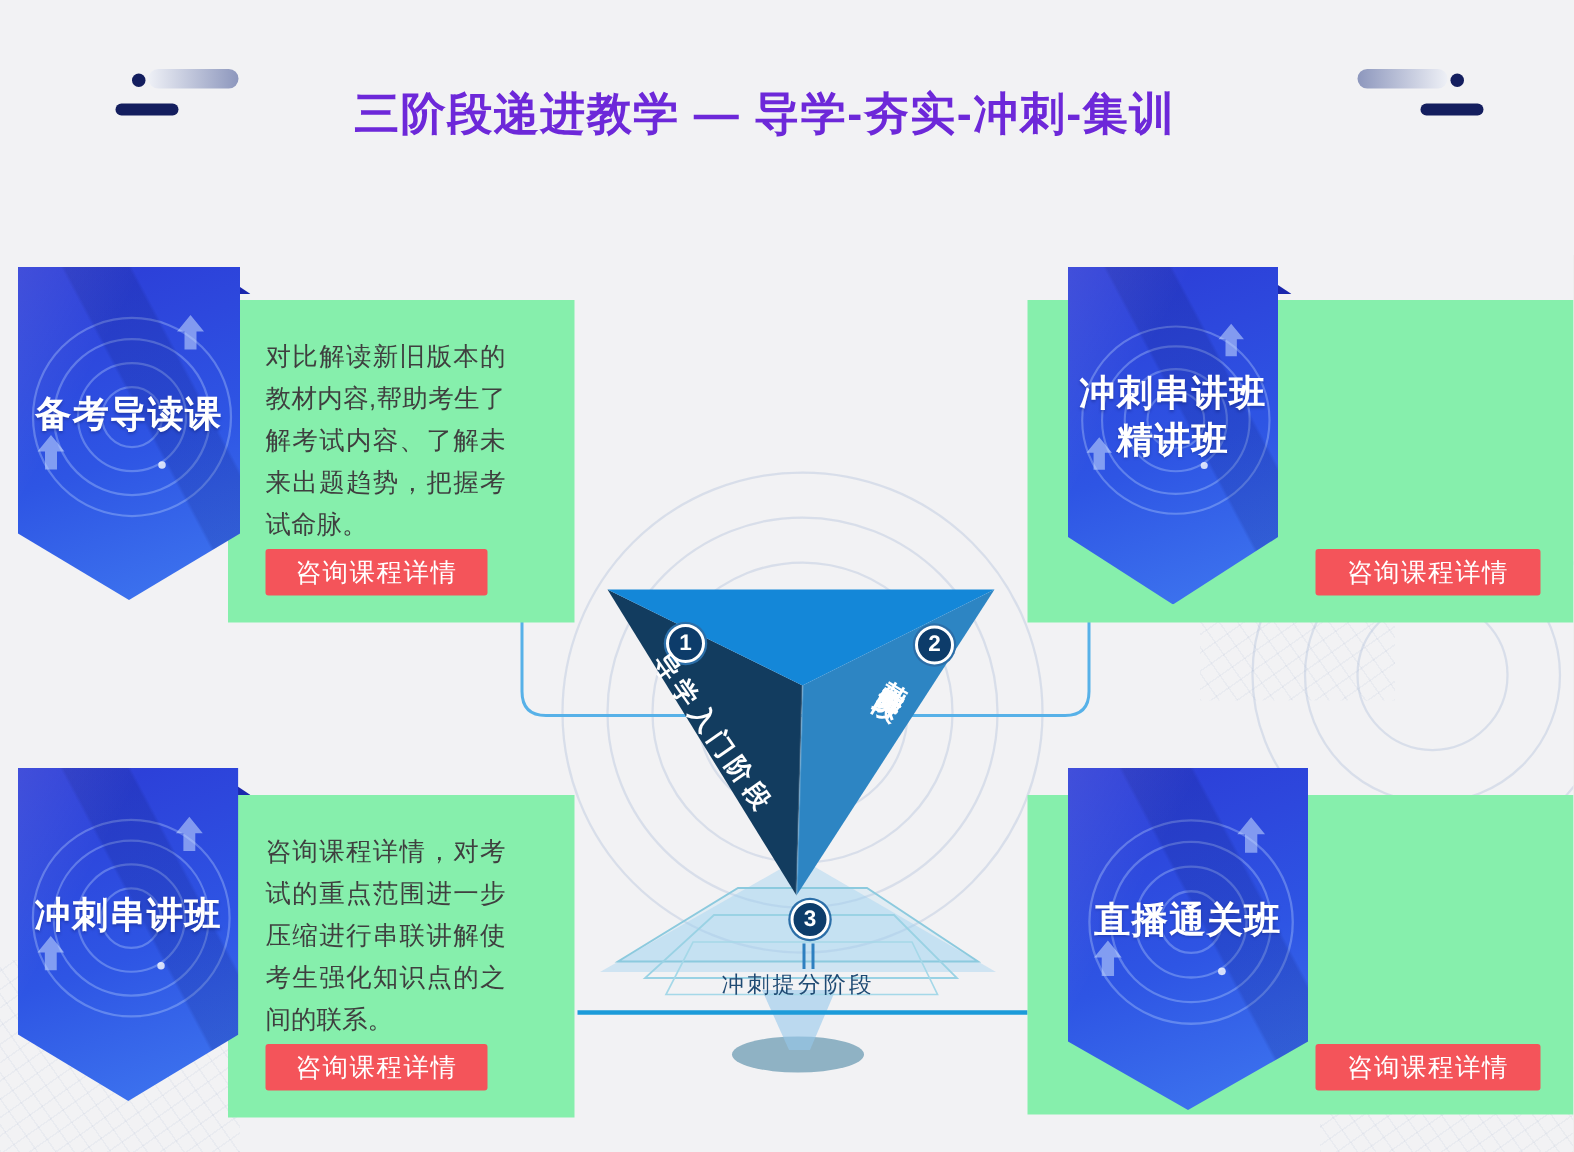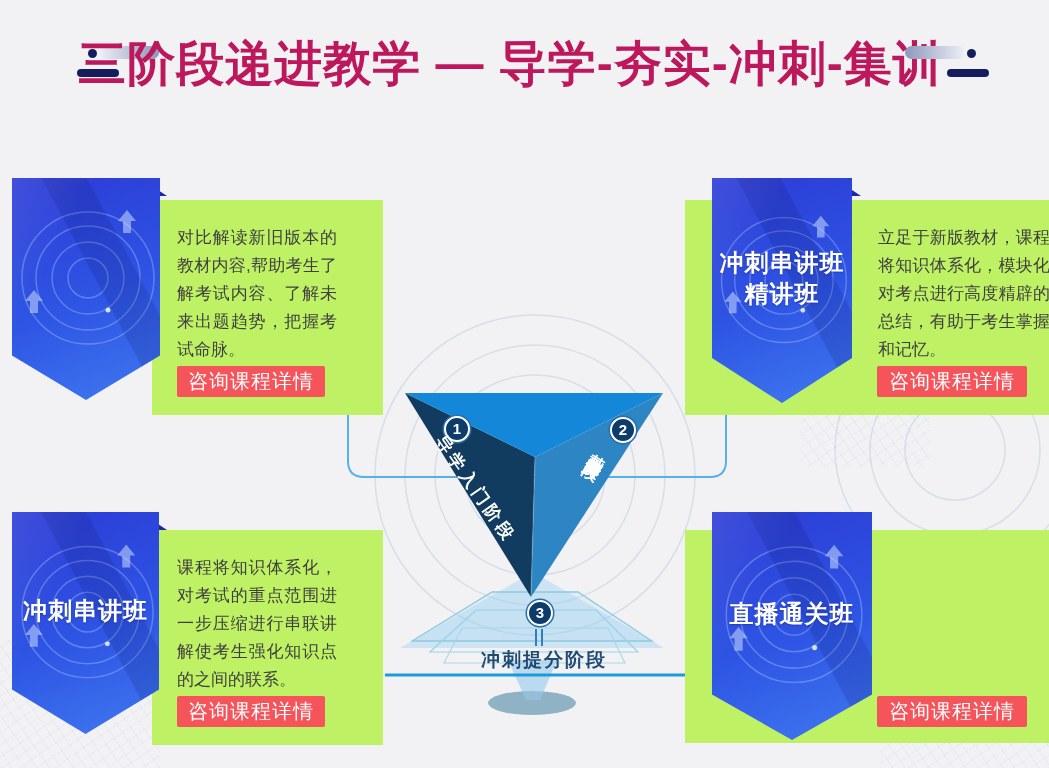--- a/index.html
+++ b/index.html
@@ -15,48 +15,48 @@
     background-image:
       repeating-linear-gradient(55deg, rgba(130,150,190,.14) 0 1px, transparent 1px 10px),
       repeating-linear-gradient(-35deg, rgba(130,150,190,.14) 0 1px, transparent 1px 10px);
   }
   .mesh1 { left:800px; top:372px; width:130px; height:95px; }
   .mesh2 { left:0; top:640px; width:160px; height:128px; }
   .mesh3 { left:880px; top:615px; width:169px; height:153px; }
 
   
   .title {
-    position:absolute; left:510px; top:32px; transform:translateX(-50%);
-    white-space:nowrap; font-size:48px; font-weight:900; color:#be185d; letter-spacing:1px;
+    position:absolute; left:510px; top:56px; transform:translateX(-50%);
+    white-space:nowrap; font-size:30px; font-weight:900; color:#6d28d9; letter-spacing:1px;
   }
   .deco-dot  { position:absolute; width:9px; height:9px; border-radius:50%; background:#141e5e; }
   .deco-pill { position:absolute; width:60px; height:13px; border-radius:7px; }
   .deco-dash { position:absolute; width:42px; height:8px; border-radius:4px; background:#141e5e; }
   .deco-left  .deco-dot  { left:88px;  top:49px; }
   .deco-left  .deco-pill { left:99px;  top:46px; background:linear-gradient(90deg,#eef0f6 0%,#8d97bd 100%); }
   .deco-left  .deco-dash { left:77px;  top:69px; }
   .deco-right .deco-pill { left:905px; top:46px; background:linear-gradient(90deg,#8d97bd 0%,#eef0f6 100%); }
   .deco-right .deco-dot  { left:967px; top:49px; }
   .deco-right .deco-dash { left:947px; top:69px; }
 
   
-  .panel { position:absolute; background:#bef264; z-index:2; }
+  .panel { position:absolute; background:#86efac; z-index:2; }
   .panel-tl { left:152px; top:200px; width:231px; height:215px; }
   .panel-tr { left:685px; top:200px; width:380px; height:215px; }
   .panel-bl { left:152px; top:530px; width:231px; height:215px; }
   .panel-br { left:685px; top:530px; width:380px; height:213px; }
   .desc {
     position:absolute; top:24px; color:#3f3f3f; font-size:17px; line-height:28px;
     text-align:justify;
   }
   .panel-left-side  .desc { left:25px;  width:160px; }
   .panel-right-side .desc { left:193px; width:172px; }
   .btn {
     position:absolute; top:166px; height:31px; width:148px;
-    background:#f4545a; color:#ffffff; font-size:20px; letter-spacing:1px;
+    background:#f4545a; color:#ffffff; font-size:17px; letter-spacing:1px;
     display:flex; align-items:center; justify-content:center;
     border:none; border-radius:2px; cursor:pointer;
   }
   .panel-left-side  .btn { left:25px; }
   .panel-right-side .btn { left:192px; width:150px; }
 
   .ribbon {
     position:absolute; z-index:3;
     background:linear-gradient(160deg,#2c3bd6 0%,#2e55e4 55%,#3f78f0 100%);
     clip-path:polygon(0 0, 100% 0, 100% 80%, 50% 100%, 0 80%);
@@ -103,21 +103,21 @@
   .face-label-left {
     left:449px; top:431px; letter-spacing:4px;
     transform:rotate(55deg); transform-origin:0 0;
   }
   .face-label-right {
     left:596px; top:444px; letter-spacing:2px;
     writing-mode:vertical-rl; transform:rotate(31deg); transform-origin:top center;
   }
   .stage3-label {
     position:absolute; z-index:4; left:481px; top:647px;
-    color:#1f4a73; font-weight:bold; font-size:19px; letter-spacing:2px; white-space:nowrap;
+    color:#1f4a73; font-weight:normal; font-size:15px; letter-spacing:2px; white-space:nowrap;
   }
 </style>
 </head>
 <body>
 
 <div class="stage">
 
   <svg class="bg-svg">
     <g fill="none" stroke="rgba(140,165,205,0.25)" stroke-width="1.5">
       <circle cx="535" cy="475" r="70"></circle>
@@ -183,24 +183,27 @@
       <g fill="none" stroke="rgba(195,220,255,0.32)" stroke-width="1.5">
         <circle cx="76" cy="100" r="20"></circle>
           <circle cx="76" cy="100" r="36"></circle>
           <circle cx="76" cy="100" r="52"></circle>
           <circle cx="76" cy="100" r="66"></circle>
       </g>
       <circle cx="96" cy="132" r="2.5" fill="rgba(255,255,255,0.8)"></circle>
       <path d="M111,55 h8 v-12 h5 l-9,-11 -9,11 h5 z" fill="rgba(200,220,255,0.55)"></path>
       <path d="M18,135 h8 v-12 h5 l-9,-11 -9,11 h5 z" fill="rgba(200,220,255,0.55)"></path>
     </svg>
+    <div class="rlabel">
+      <span>备考导读课</span>
+        <span></span>
+    </div>
   </div>
 
   <div class="panel panel-tr panel-right-side">
-    <p class="desc">立足于新版教材，课程将知识体系化，模块化对考点进行高度精辟的总结，有助于考生掌握和记忆。</p>
     <button class="btn">咨询课程详情</button>
   </div>
   <div class="fold fold-tr"></div>
   <div class="ribbon ribbon-tr">
     <svg class="ribbon-decor" viewBox="0 0 148 222">
       <g fill="none" stroke="rgba(195,220,255,0.32)" stroke-width="1.5">
         <circle cx="76" cy="100" r="20"></circle>
           <circle cx="76" cy="100" r="36"></circle>
           <circle cx="76" cy="100" r="52"></circle>
           <circle cx="76" cy="100" r="66"></circle>
@@ -209,21 +212,21 @@
       <path d="M111,55 h8 v-12 h5 l-9,-11 -9,11 h5 z" fill="rgba(200,220,255,0.55)"></path>
       <path d="M18,135 h8 v-12 h5 l-9,-11 -9,11 h5 z" fill="rgba(200,220,255,0.55)"></path>
     </svg>
     <div class="rlabel">
       <span>冲刺串讲班</span>
         <span>精讲班</span>
     </div>
   </div>
 
   <div class="panel panel-bl panel-left-side">
-    <p class="desc">课程将知识体系化，对考试的重点范围进一步压缩进行串联讲解使考生强化知识点的之间的联系。</p>
+    <p class="desc">咨询课程详情，对考试的重点范围进一步压缩进行串联讲解使考生强化知识点的之间的联系。</p>
     <button class="btn">咨询课程详情</button>
   </div>
   <div class="fold fold-bl"></div>
   <div class="ribbon ribbon-bl">
     <svg class="ribbon-decor" viewBox="0 0 148 222">
       <g fill="none" stroke="rgba(195,220,255,0.32)" stroke-width="1.5">
         <circle cx="76" cy="100" r="20"></circle>
           <circle cx="76" cy="100" r="36"></circle>
           <circle cx="76" cy="100" r="52"></circle>
           <circle cx="76" cy="100" r="66"></circle>

